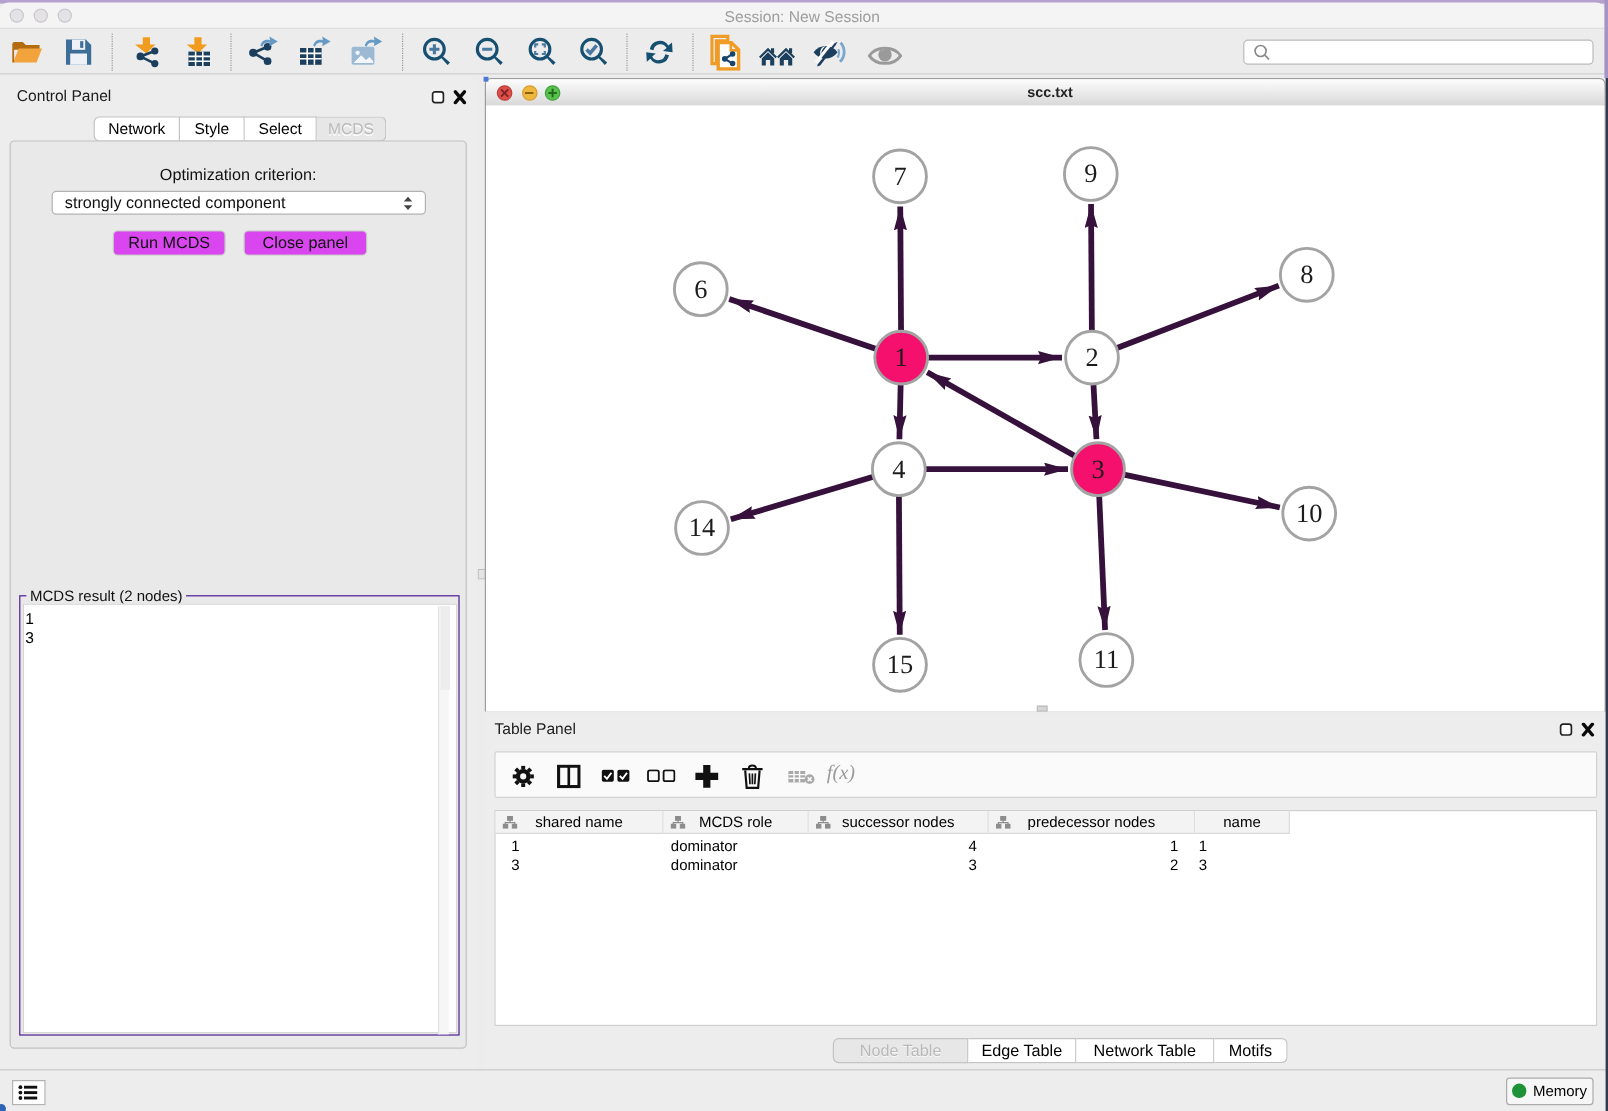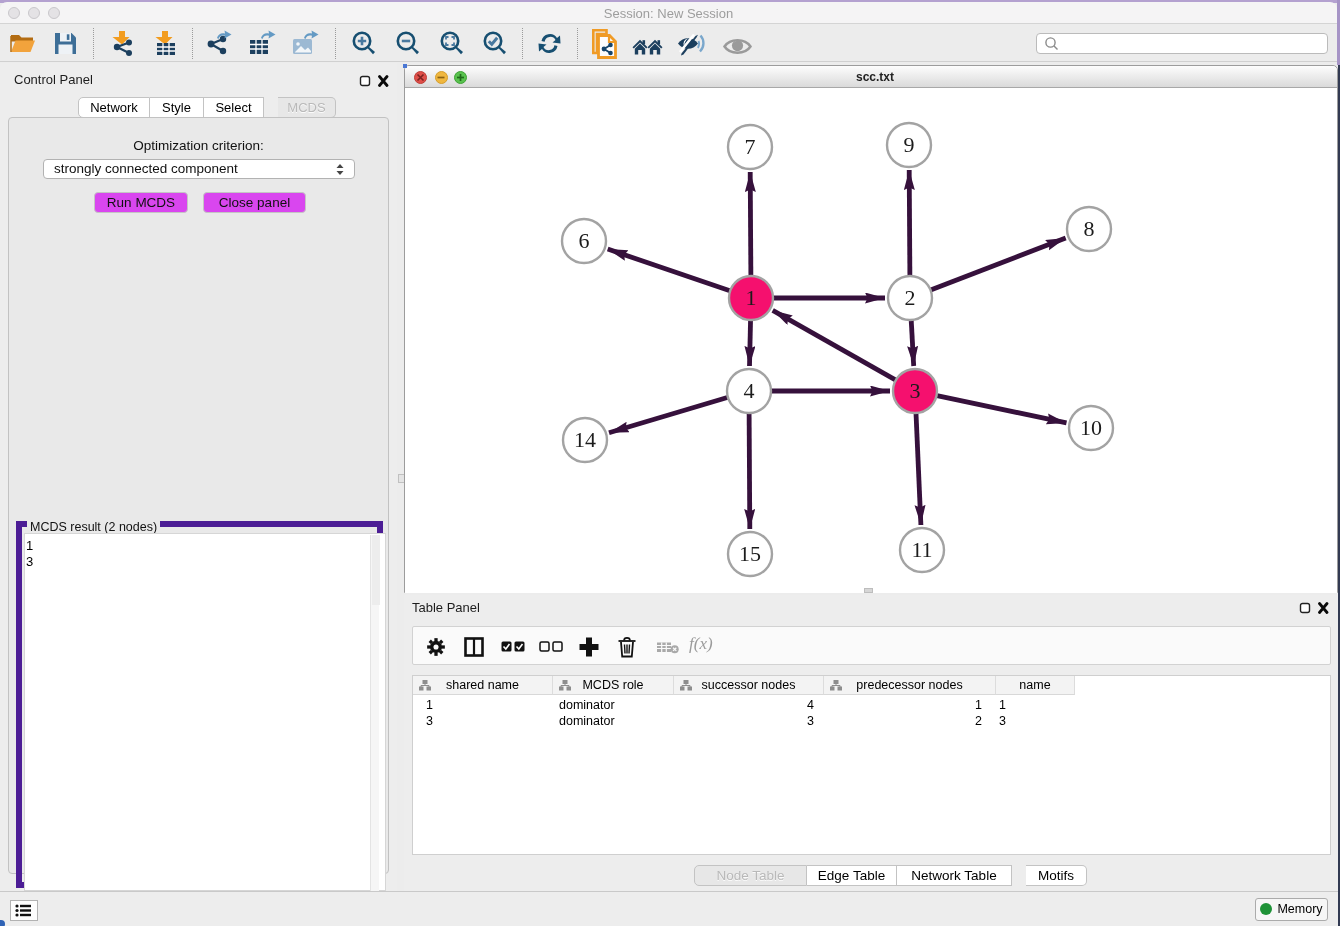--- a/index.html
+++ b/index.html
@@ -25,34 +25,34 @@
     background:#fff; border:1px solid #bbb; border-radius:4px; }
 
   
   #cpanel { left:0; top:63px; width:397px; height:828px; background:#ededed; }
   #cp-title { position:absolute; left:14px; top:9px; font-size:13px; color:#1d1d1d; }
   .tabrow { position:absolute; height:21px; display:flex; }
   .tab { height:21px; font-size:13px; color:#000; background:#fff;
     border:1px solid #c3c3c3; border-left:none; text-align:center;
     line-height:20px; padding:0 13px; }
   .tab.first { border-left:1px solid #c3c3c3; border-radius:5px 0 0 5px; }
-  .tab.last { border-radius:0 5px 5px 0;margin-left:14px; }
+  .tab.last { border-radius:0 5px 5px 0; }
   .tab.sel { background:#e7e7e7; color:#b9b9b9; text-shadow:0 1px 0 #fbfbfb; }
   #cp-pane { position:absolute; left:8px; top:54px; width:381px; height:757px;
     border:1px solid #c2c2c2; border-radius:4px; background:#e9e9e9; }
   #optlabel { position:absolute; left:0; top:75px; width:100%; text-align:center;
     font-size:13.5px; color:#111; }
   #dropdown { position:absolute; left:43px; top:96px; width:312px; height:20px;
     background:#fff; border:1px solid #b2b2b2; border-radius:4px;
     font-size:13.5px; color:#111; line-height:18px; padding-left:10px; }
   .btn { position:absolute; top:129px; height:21px; background:#d946ef;
     border:1px solid #c5c5c5; border-radius:4px; font-size:13.5px; color:#111;
     text-align:center; line-height:19px; }
-  #fieldset { position:absolute; left:16px; top:458px; width:367px; height:367px;
-    border:6px solid #4c1d95; }
+  #fieldset { position:absolute; left:16px; top:433px; width:367px; height:367px;
+    border:1px solid #4c1d95; }
   #legend { position:absolute; left:5px; top:-7px; background:#e9e9e9;
     font-size:12.5px; color:#111; padding:0 3px; }
   #resulttext { position:absolute; left:2px; top:6px; width:362px; height:358px;
     background:#fff; border:1px solid #d6d6d6; font-size:13px; color:#000;
     line-height:16px; padding:4px 0 0 1px; }
   #rscroll { position:absolute; right:6px; top:1px; width:9px; height:357px;
     background:#f6f6f6; border-left:1px solid #e4e4e4; }
   #rthumb { position:absolute; left:1px; top:0px; width:8px; height:70px;
     background:#ededed; }
 

